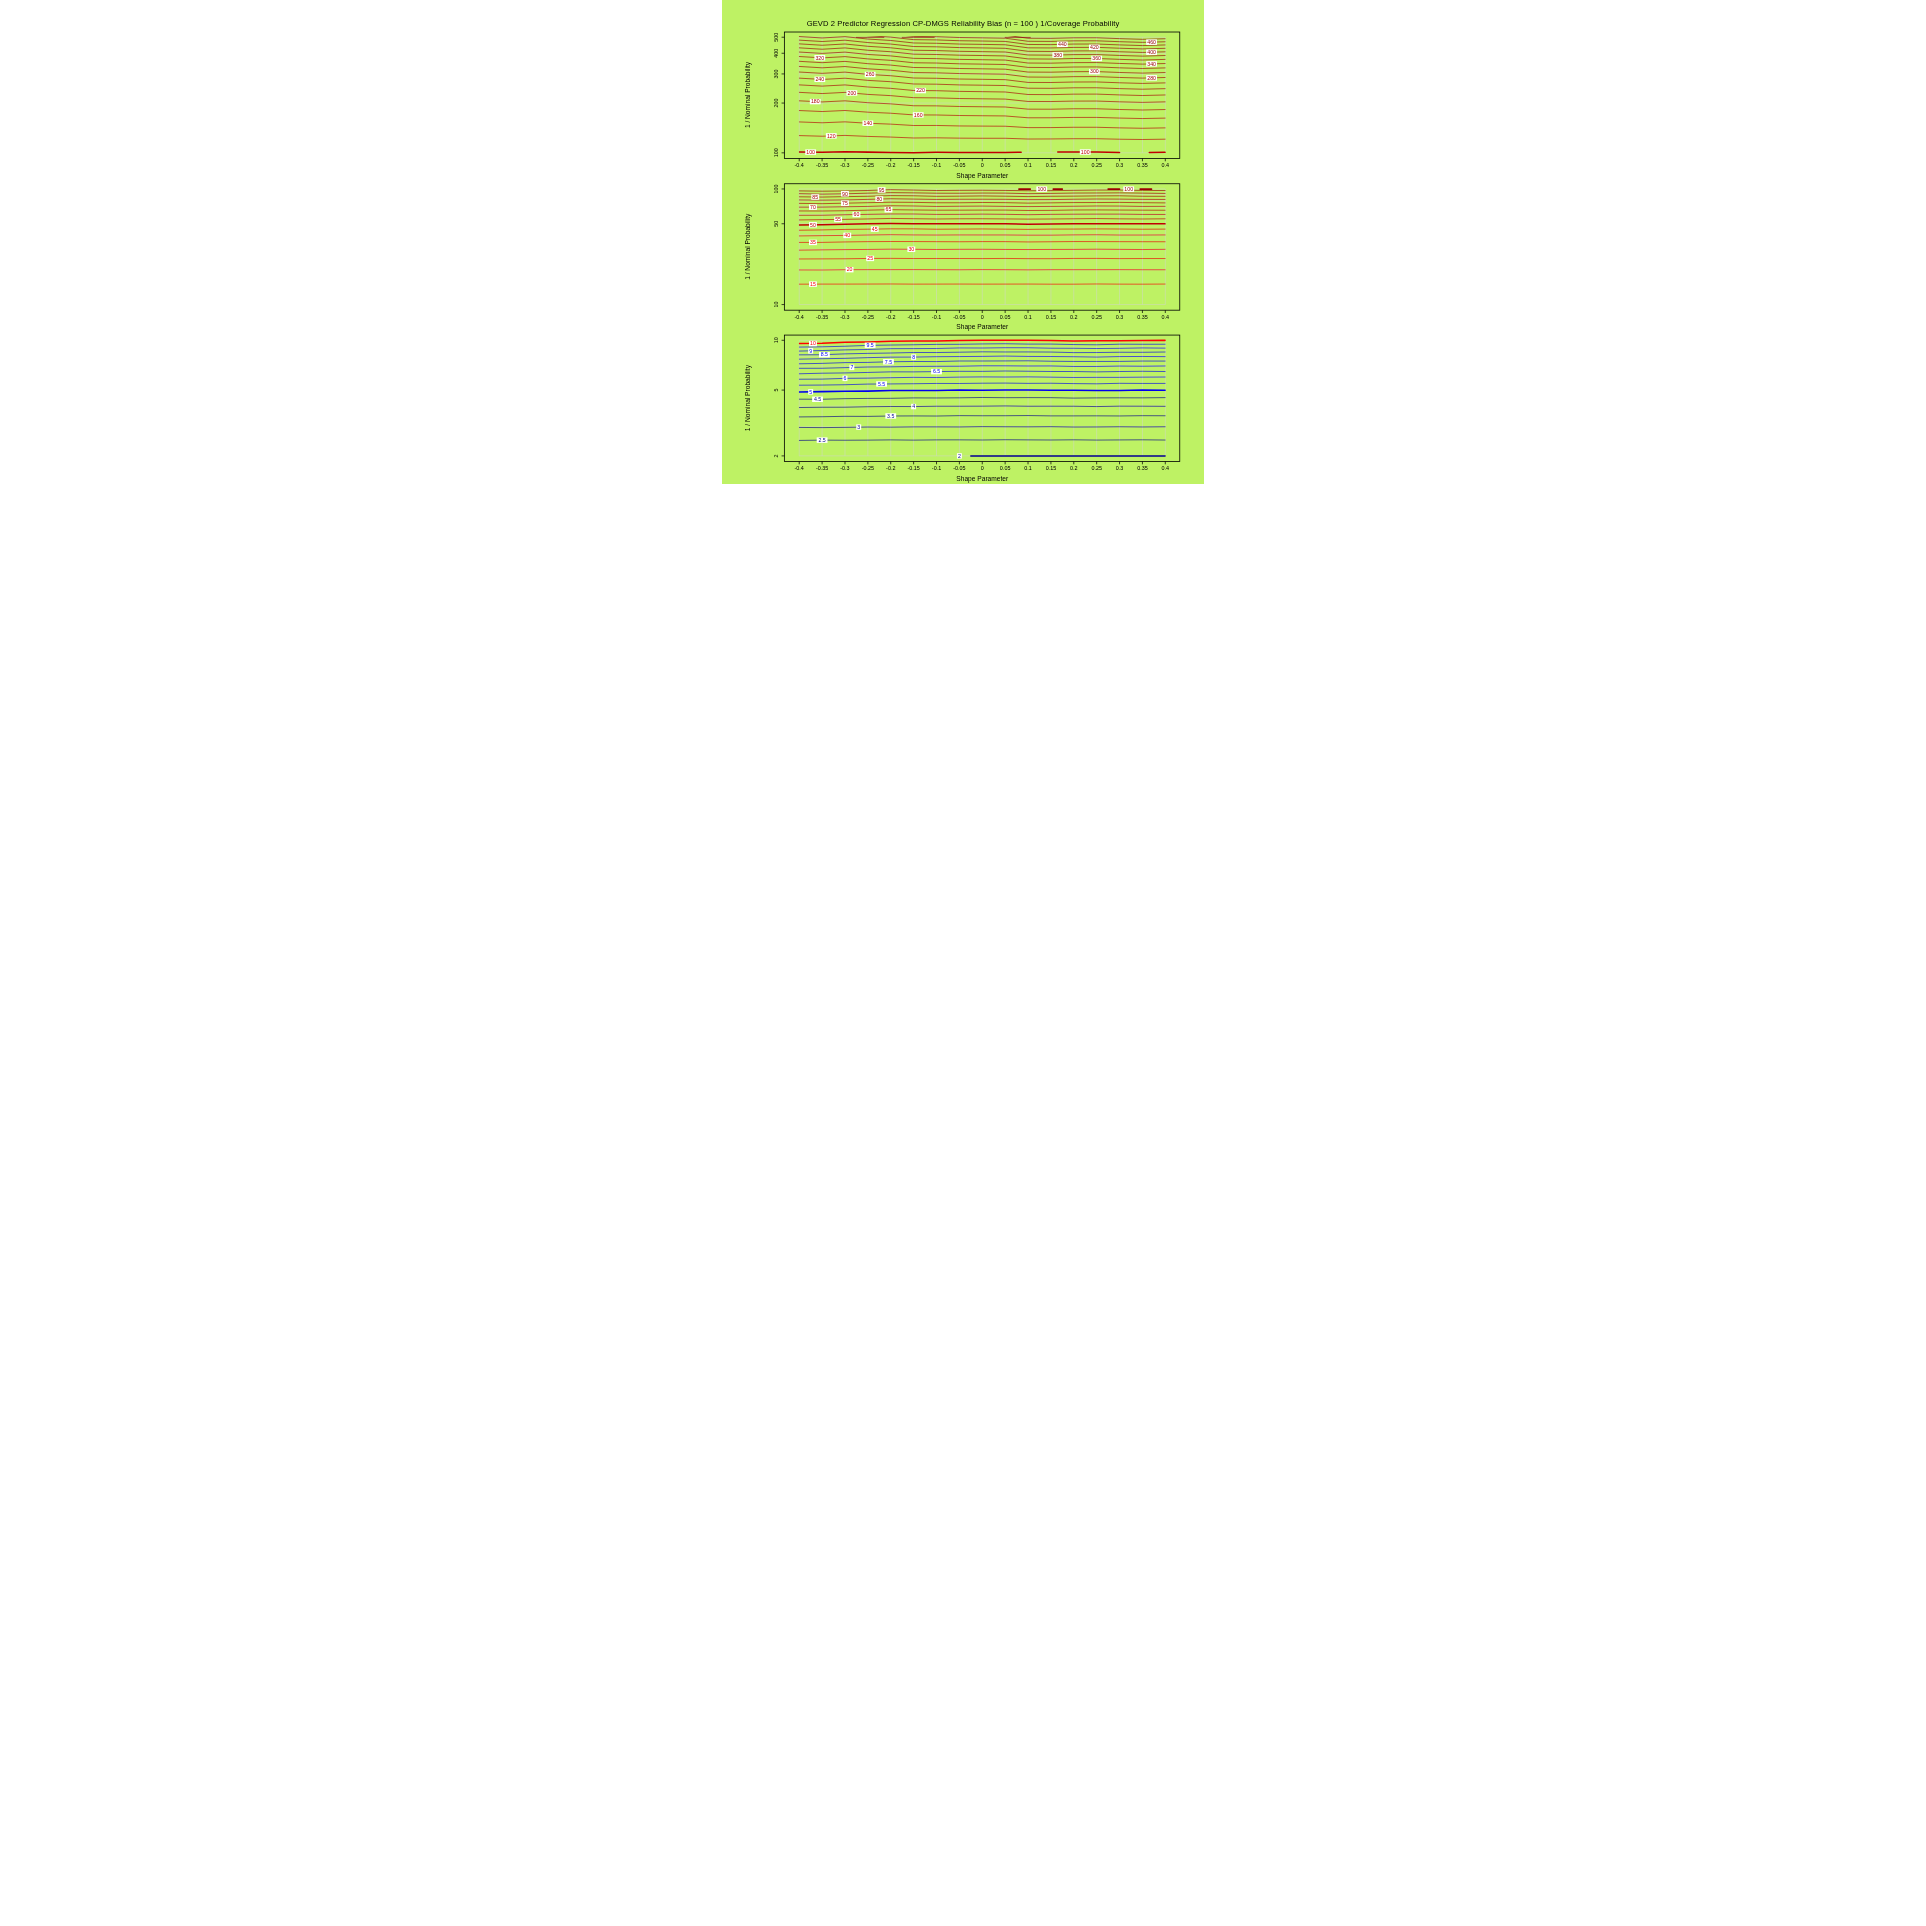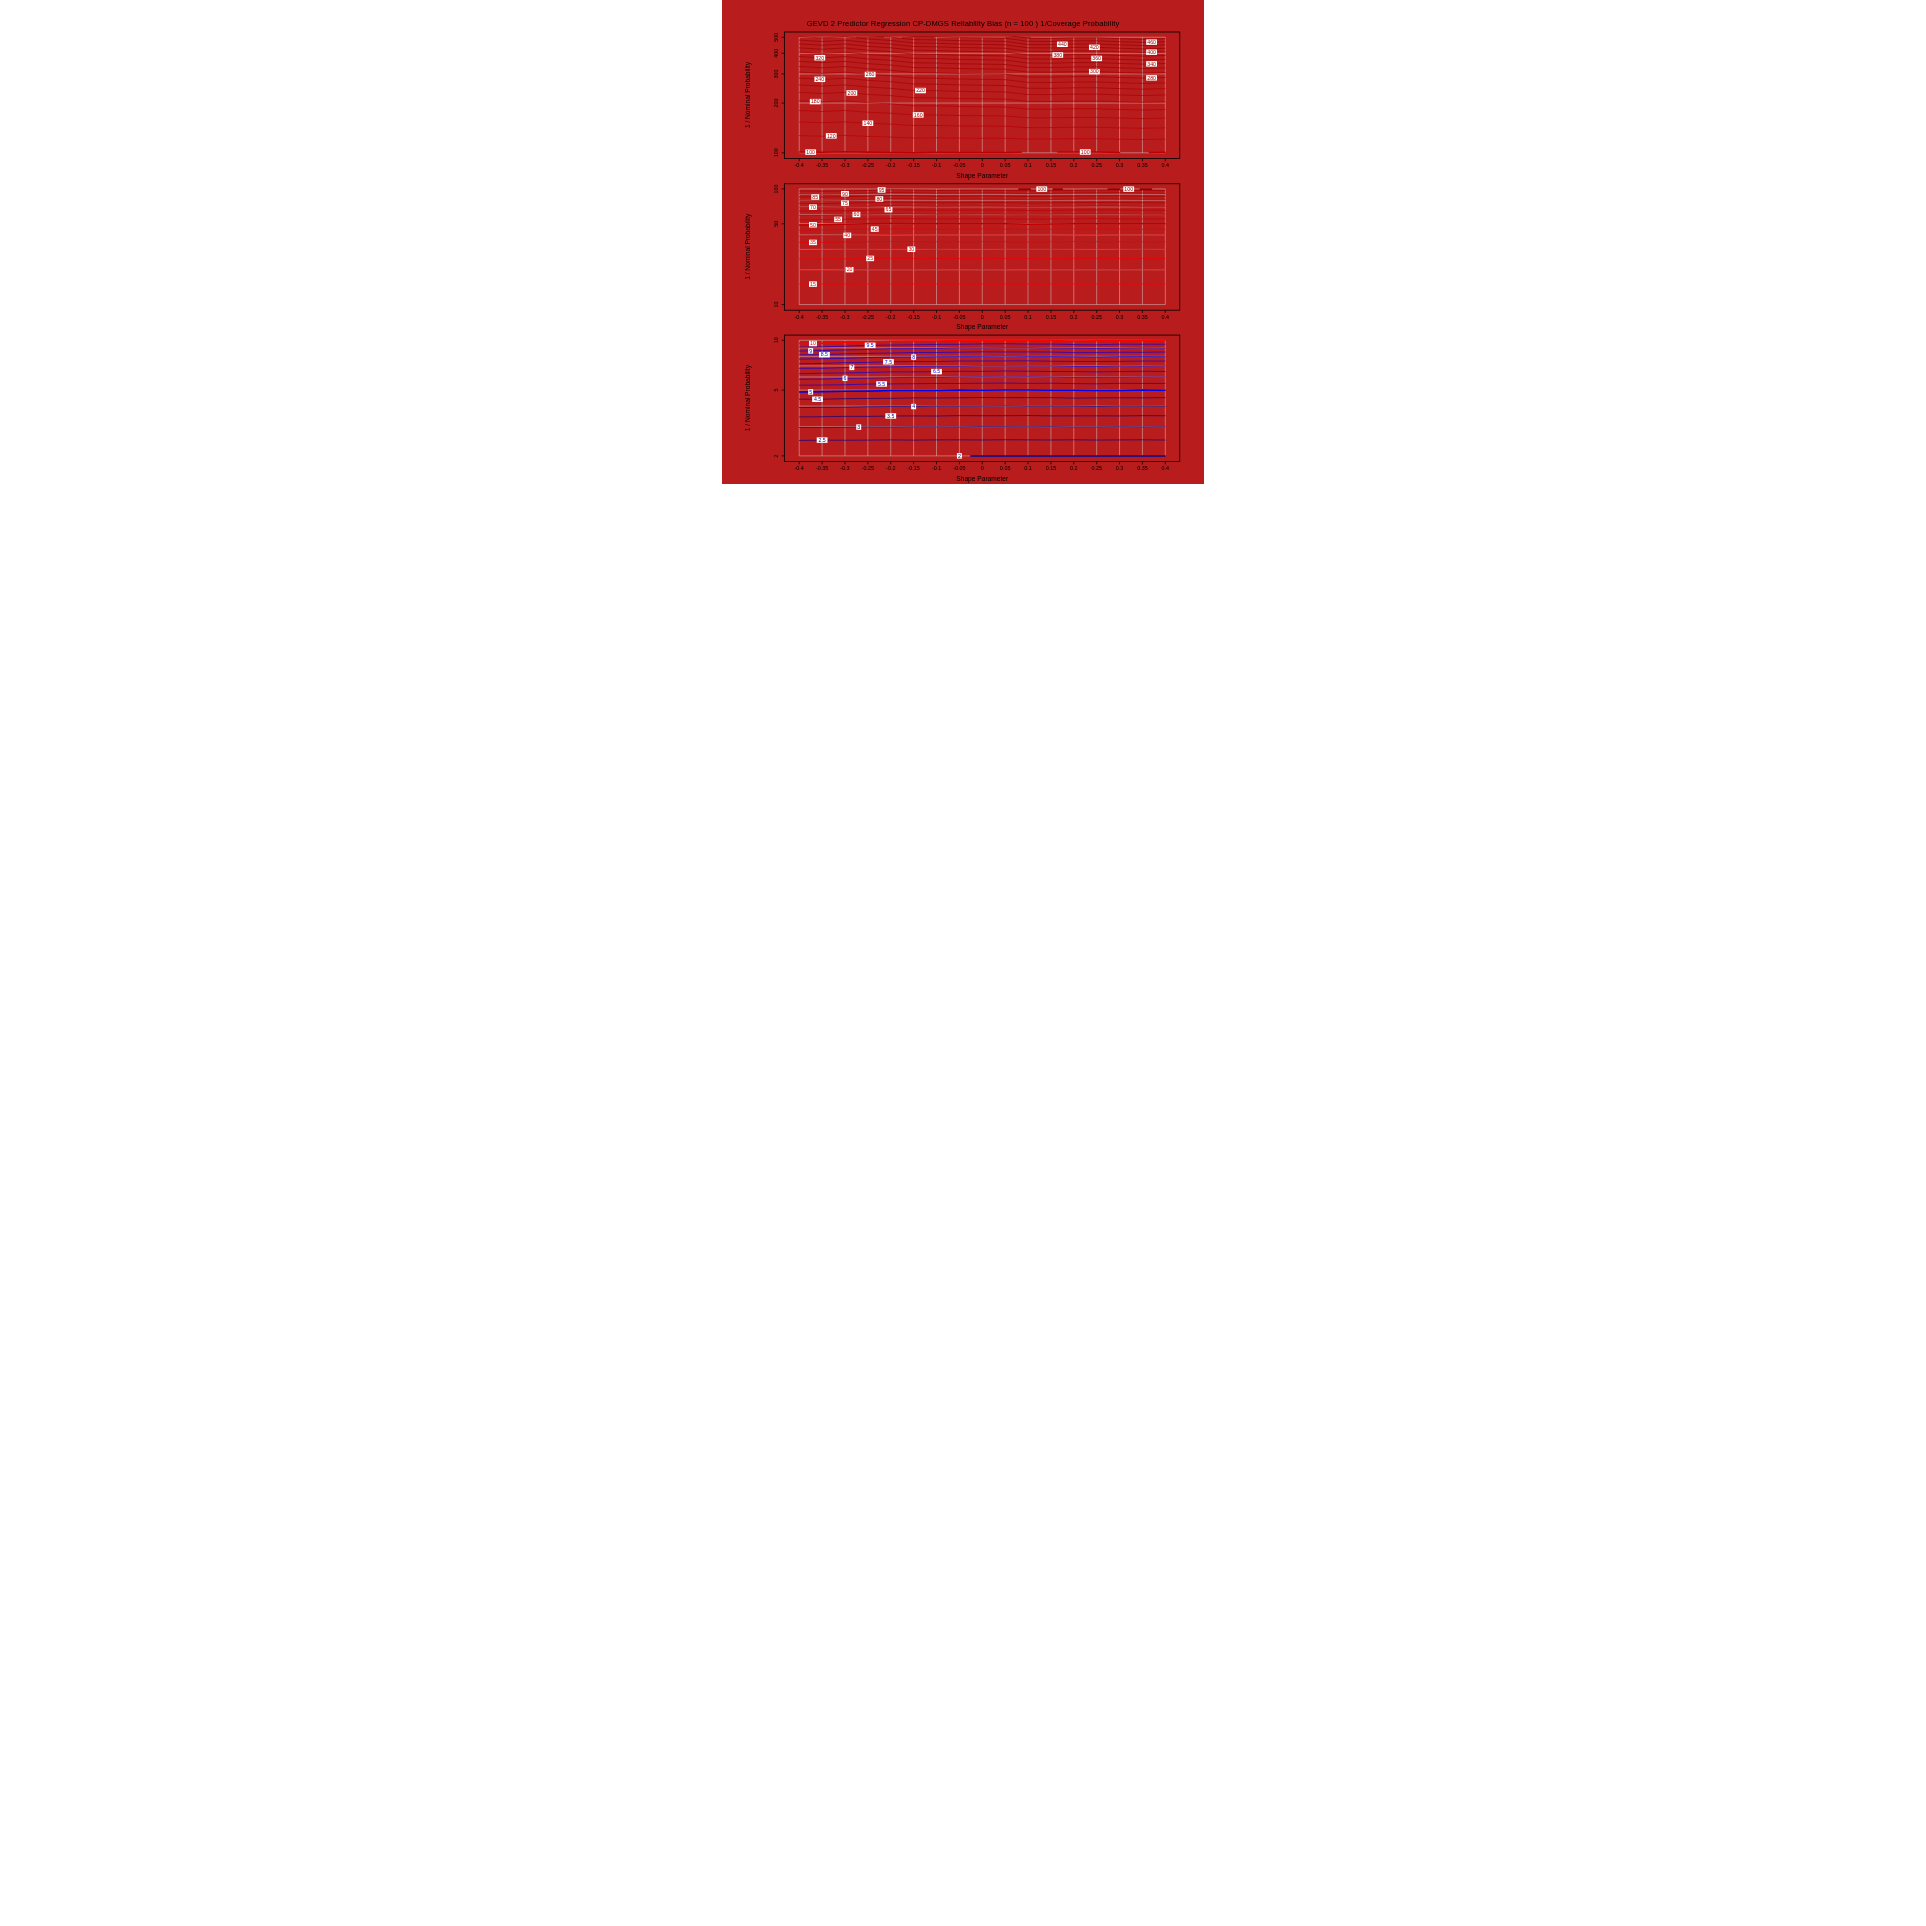--- a/index.html
+++ b/index.html
@@ -1,17 +1,17 @@
 <!DOCTYPE html>
 <html style="font-size:6.4px"><head>
 <meta charset="utf-8">
 <style>
   html,body{margin:0;padding:0;background:#ffffff;}
   body{font-family:"Liberation Sans", sans-serif;}
-  .figure{width:482px;background:#b91c1c;margin:0 auto;position:relative;}
+  .figure{width:482px;background:#bef264;margin:0 auto;position:relative;}
   .chart-title{width:482px;height:28px;display:flex;align-items:flex-end;justify-content:center;
     font-size:7.6px;color:#000;padding-bottom:0px;box-sizing:border-box;letter-spacing:0.1px;}
   svg{display:block;}
   svg text{font-family:"Liberation Sans", sans-serif;}
 </style>
 </head>
 <body>
 
 <div class="figure">
   <div class="chart-title">GEVD 2 Predictor Regression CP-DMGS Reliability Bias (n = 100 ) 1/Coverage Probability</div>

